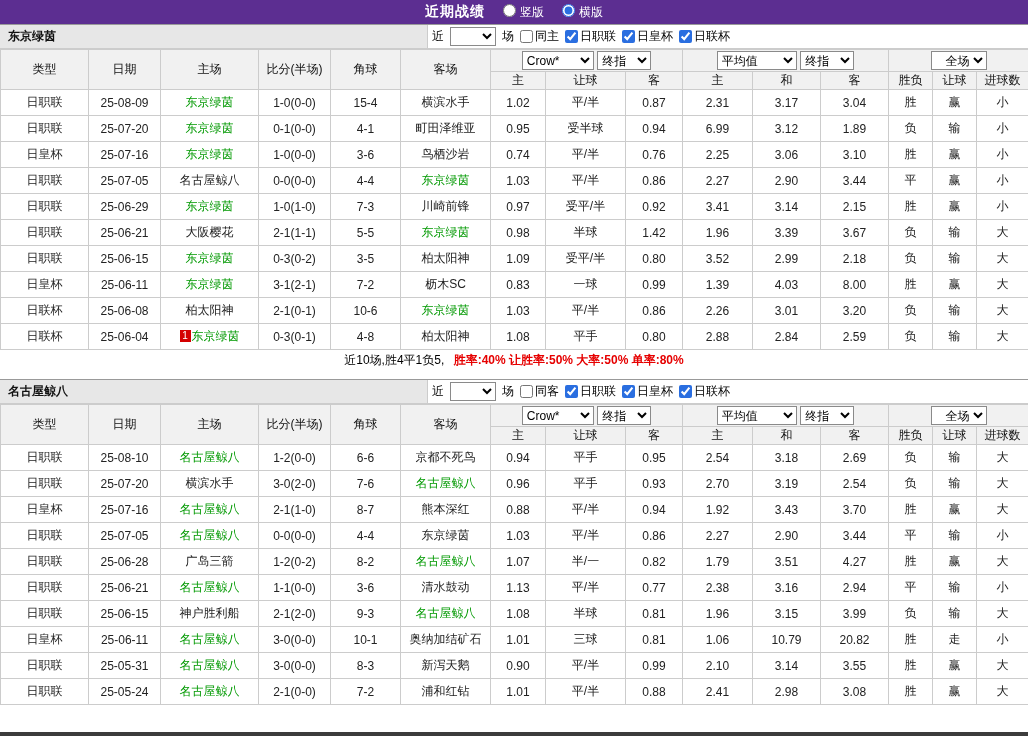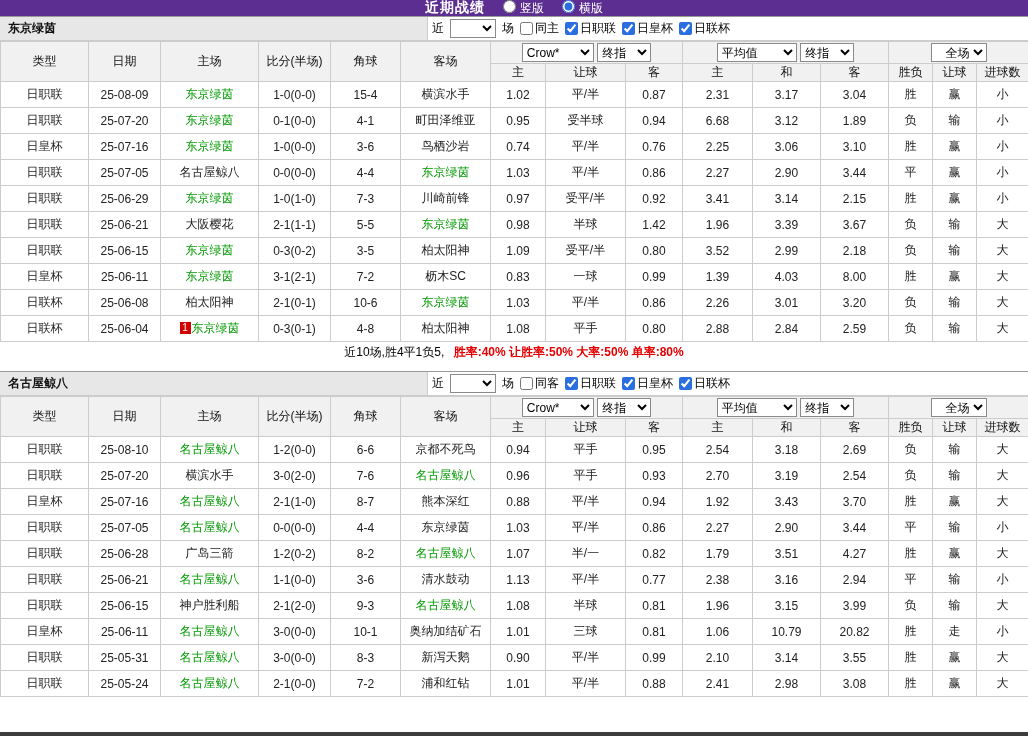--- a/index.html
+++ b/index.html
@@ -1,21 +1,21 @@
 <!DOCTYPE html>
 <html style="--accent-purple: #5c2e91; --checkbox-blue: #2a6ee0; --league-jleague: #009933; --league-emperor-cup: #000000; --league-league-cup: #5a8f5a; --score-red: #e60000; --focus-green: #009900; --odds-blue: #00008b; --result-red: #e60000; --result-green: #009900; --result-blue: #0000e0;"><head>
 <meta charset="utf-8">
 <style>
   * { margin:0; padding:0; box-sizing:border-box; }
   body { font-family:"Liberation Sans","DejaVu Sans",sans-serif; background:#fff; }
   .page { width:1028px; height:736px; overflow:hidden; background:#fff; font-size:12px;
           display:flex; flex-direction:column; }
 
   
-  .topbar { height:16px; flex:0 0 auto; background:var(--accent-purple,#5c2e91);
+  .topbar { height:24px; flex:0 0 auto; background:var(--accent-purple,#5c2e91);
             display:flex; align-items:center; justify-content:center; gap:18px; }
   .topbar .title { color:#fff; font-weight:bold; font-size:14px; letter-spacing:1px; }
   .radio-opt { display:flex; gap:4px; color:#fff; cursor:pointer; }
   .radio-opt input { width:13px; height:13px; margin:0; accent-color:var(--checkbox-blue,#2a6ee0); }
 
   
   .section { margin-bottom:8px; }
   .section:last-child { margin-bottom:0; }
   .section-bar { display:flex; height:25px; border-top:1px solid #999; border-bottom:1px solid #ccc; }
   .team-name { flex:0 0 428px; background:#e7e7e7; line-height:23px; padding-left:8px;
@@ -179,21 +179,21 @@
             <tr>
               <td class="lg lg-jl">日职联</td>
               <td>25-07-20</td>
               <td class="team"><span class="focus">东京绿茵</span></td>
               <td class="score">0-1(0-0)</td>
               <td>4-1</td>
               <td class="team"><span>町田泽维亚</span></td>
               <td class="odds">0.95</td>
               <td>受半球</td>
               <td class="odds">0.94</td>
-              <td class="odds">6.68</td>
+              <td class="odds">6.99</td>
               <td class="odds">3.12</td>
               <td class="odds">1.89</td>
               <td class="c-blue">负</td>
               <td class="c-blue">输</td>
               <td class="c-blue">小</td>
             </tr>
             <tr>
               <td class="lg lg-jec">日皇杯</td>
               <td>25-07-16</td>
               <td class="team"><span class="focus">东京绿茵</span></td>

